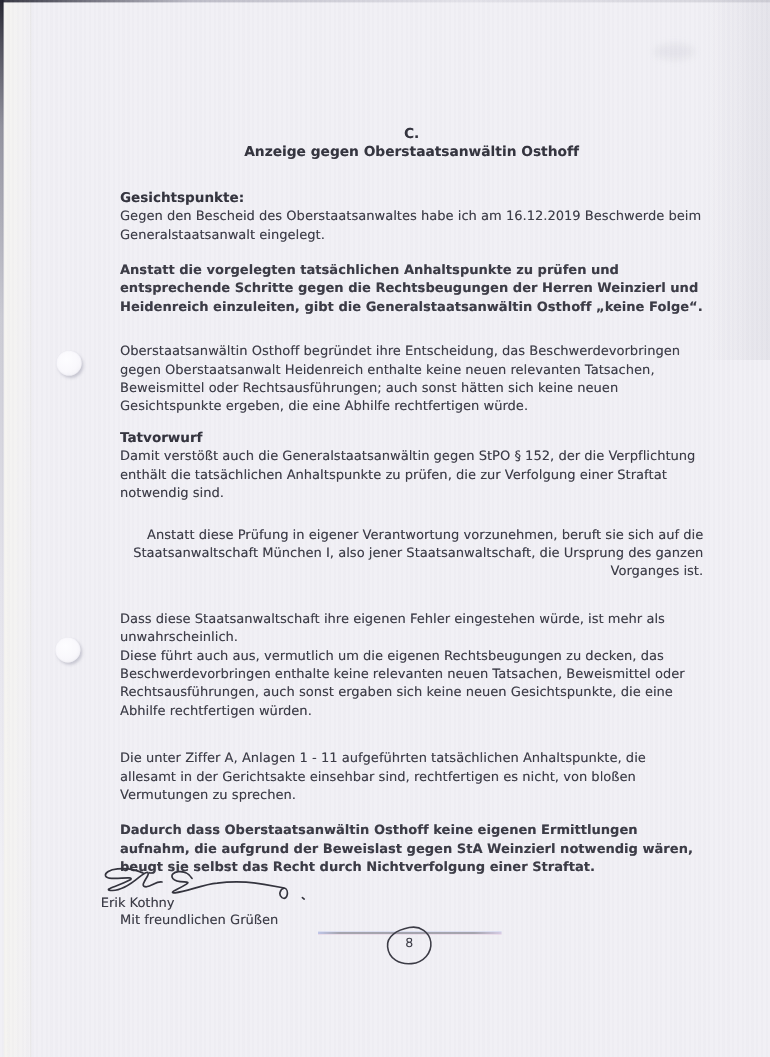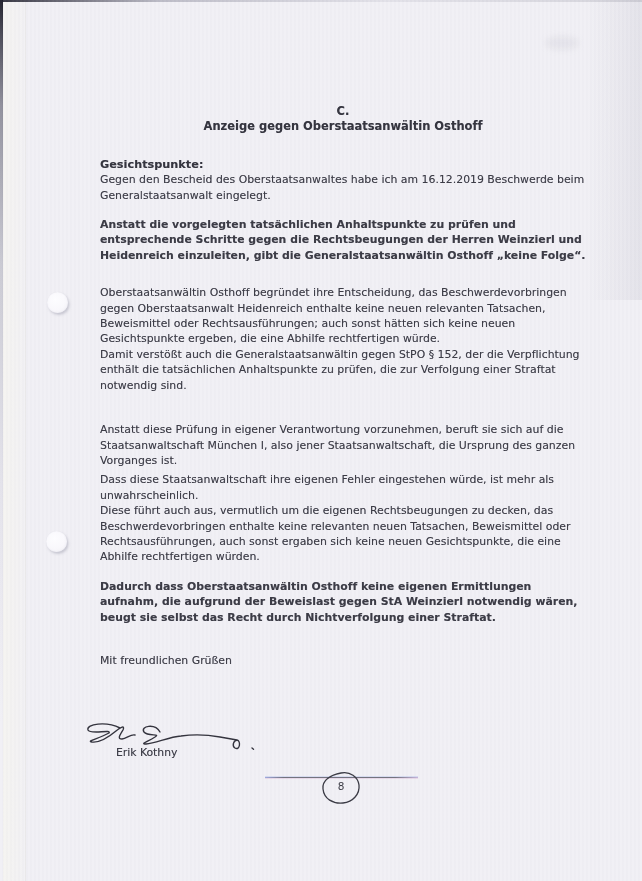--- a/index.html
+++ b/index.html
@@ -69,31 +69,31 @@
     line-height: 15.4px;
     letter-spacing: 0.05px;
     text-shadow: 0.2px 0 0.35px rgba(72,72,88,0.45);
   }
   .t-center { text-align: center; font-weight: bold; font-size: 11.4px; color: #35353f; }
   .sec-head { font-weight: bold; font-size: 11.2px; color: #35353f; }
   .para { white-space: pre-line; margin: 0; }
   .mt-head1 { margin-top: 22px; }
   .mt-14 { margin-top: 14px; font-weight: bold; }
   .mt-15 { margin-top: 22px; }
-  .mt-13 { margin-top: 29px; }
-  .mt-12 { margin-top: 4px; }
+  .mt-13 { margin-top: 19px; text-align: right; }
+  .mt-12 { margin-top: 24px; }
   .mt-11 { margin-top: 28px; }
   .mt-10 { margin-top: 10px; }
 
   
   .signature {
     position: absolute; left: 76px; top: 718px; width: 198px; height: 44px;
   }
   .signer-name {
-    position: absolute; left: 116px; top: 746px;
+    position: absolute; left: 84px; top: 746px;
     color: #3c3c46; font-size: 10.8px;
     text-shadow: 0.2px 0 0.35px rgba(72,72,88,0.45);
     text-align: right;
   }
   
   .footer-line {
     position: absolute; left: 265px; top: 777px; width: 153px; height: 1px;
     background: linear-gradient(90deg,
       rgba(95,115,205,0.55), #73737f 12%, #73737f 85%, rgba(155,125,195,0.5));
     box-shadow: 0 1px 0 rgba(200,130,185,0.22), 0 -1px 0 rgba(125,145,225,0.22);
@@ -124,24 +124,26 @@
 
   <div class="content">
     <div class="t-center">C.</div>
     <div class="t-center">Anzeige gegen Oberstaatsanwältin Osthoff</div>
 
     <div class="sec-head mt-head1">Gesichtspunkte:</div>
     <p class="para">Gegen den Bescheid des Oberstaatsanwaltes habe ich am 16.12.2019 Beschwerde beim Generalstaatsanwalt eingelegt.</p>
     <p class="para mt-14">Anstatt die vorgelegten tatsächlichen Anhaltspunkte zu prüfen und entsprechende Schritte gegen die Rechtsbeugungen der Herren Weinzierl und Heidenreich einzuleiten, gibt die Generalstaatsanwältin Osthoff „keine Folge“.</p>
     <p class="para mt-15">Oberstaatsanwältin Osthoff begründet ihre Entscheidung, das Beschwerdevorbringen gegen Oberstaatsanwalt Heidenreich enthalte keine neuen relevanten Tatsachen, Beweismittel oder Rechtsausführungen; auch sonst hätten sich keine neuen Gesichtspunkte ergeben, die eine Abhilfe rechtfertigen würde.</p>
 
+    <div class="sec-head mt-10">Tatvorwurf</div>
     <p class="para">Damit verstößt auch die Generalstaatsanwältin gegen StPO § 152, der die Verpflichtung enthält die tatsächlichen Anhaltspunkte zu prüfen, die zur Verfolgung einer Straftat notwendig sind.</p>
     <p class="para mt-13">Anstatt diese Prüfung in eigener Verantwortung vorzunehmen, beruft sie sich auf die Staatsanwaltschaft München I, also jener Staatsanwaltschaft, die Ursprung des ganzen Vorganges ist.</p>
     <p class="para mt-12">Dass diese Staatsanwaltschaft ihre eigenen Fehler eingestehen würde, ist mehr als unwahrscheinlich.
 Diese führt auch aus, vermutlich um die eigenen Rechtsbeugungen zu decken, das Beschwerdevorbringen enthalte keine relevanten neuen Tatsachen, Beweismittel oder Rechtsausführungen, auch sonst ergaben sich keine neuen Gesichtspunkte, die eine Abhilfe rechtfertigen würden.</p>
+    <p class="para mt-12">Die unter Ziffer A, Anlagen 1 - 11 aufgeführten tatsächlichen Anhaltspunkte, die allesamt in der Gerichtsakte einsehbar sind, rechtfertigen es nicht, von bloßen Vermutungen zu sprechen.</p>
     <p class="para mt-14">Dadurch dass Oberstaatsanwältin Osthoff keine eigenen Ermittlungen aufnahm, die aufgrund der Beweislast gegen StA Weinzierl notwendig wären, beugt sie selbst das Recht durch Nichtverfolgung einer Straftat.</p>
 
     <p class="para mt-11">Mit freundlichen Grüßen</p>
   </div>
 
   <svg class="signature" viewBox="0 0 198 44" xmlns="http://www.w3.org/2000/svg">
     <g fill="none" stroke="#34343e" stroke-width="1.4" stroke-linecap="round" stroke-linejoin="round">
       <path d="M44,10 C30,3 10,6 12,12 C14,17 36,11 33,15 C22,21 10,23 16,24 C24,25 34,18 40,13 C45,9 49,7 47,12 C44,17 41,21 46,21 C51,20 55,16 59,17"></path>
       <path d="M84,14 C79,5 64,8 68,14 C72,19 85,15 79,19 C71,24 64,26 70,26 C80,25 93,19 105,18 C119,16 133,17 144,19 L161,22 C165,23 164,33 159,30 C156,28 157,23 161,22"></path>
       <path d="M176,30 l1.5,1.2"></path>

